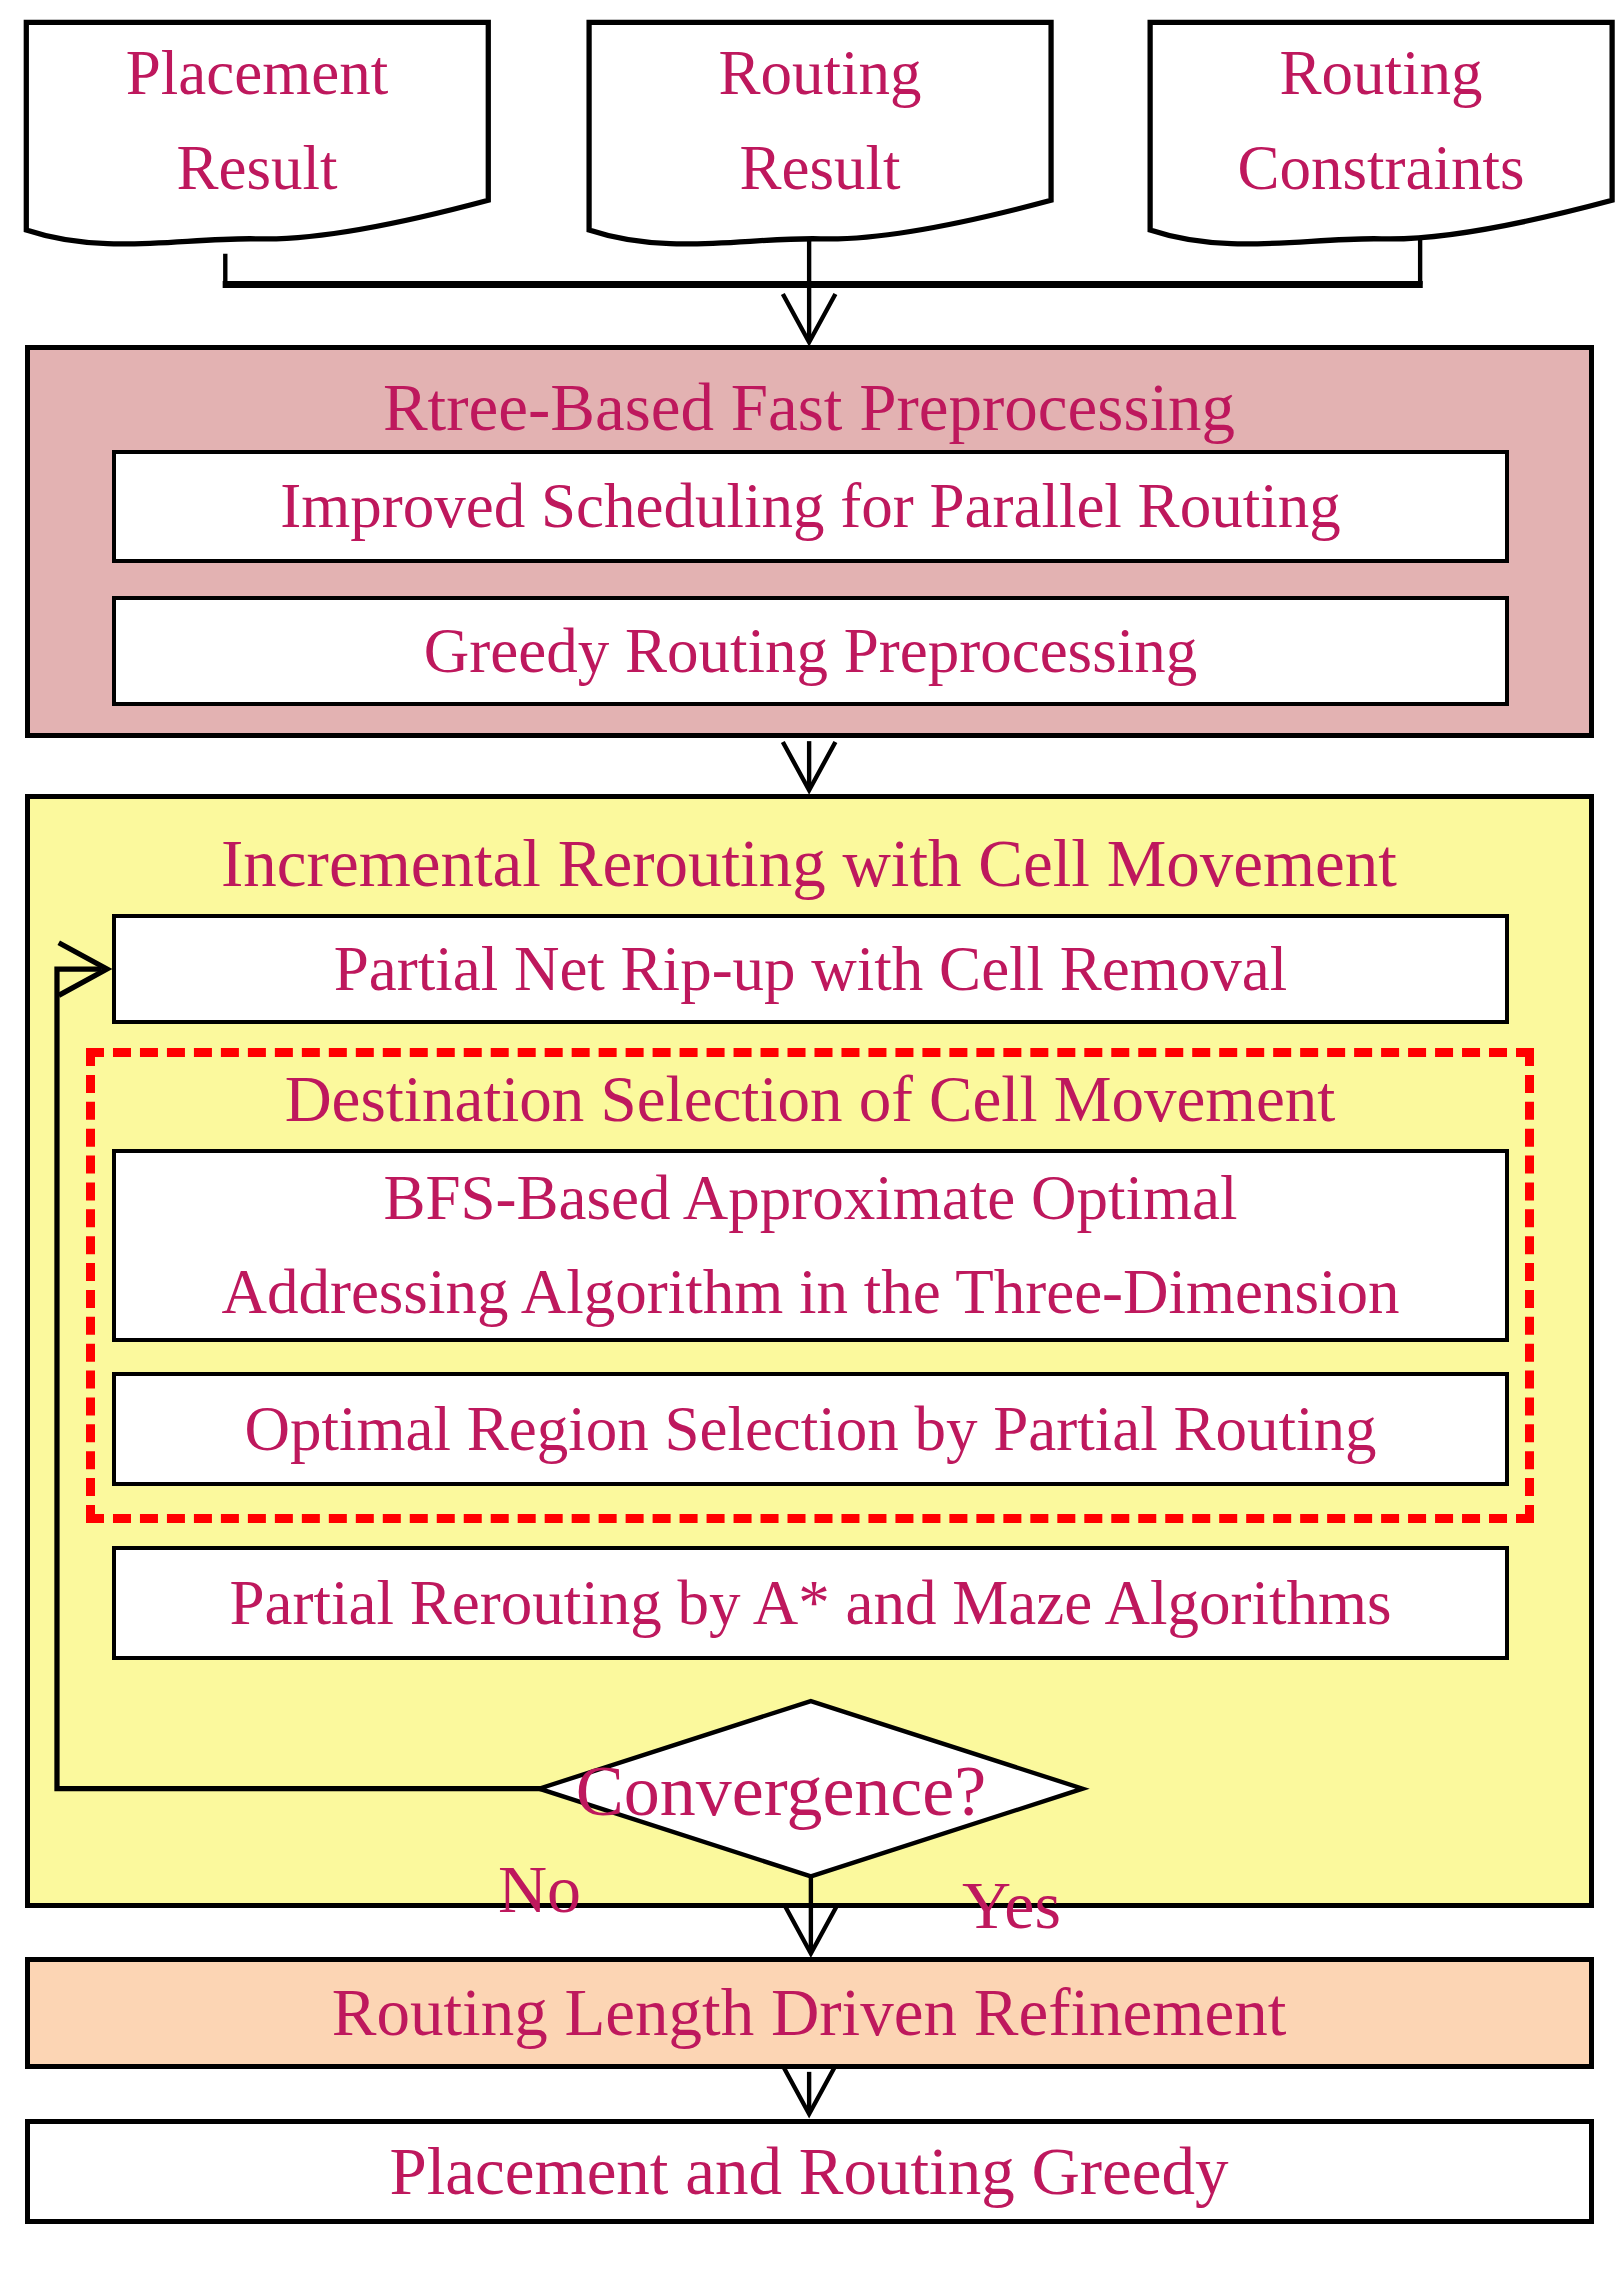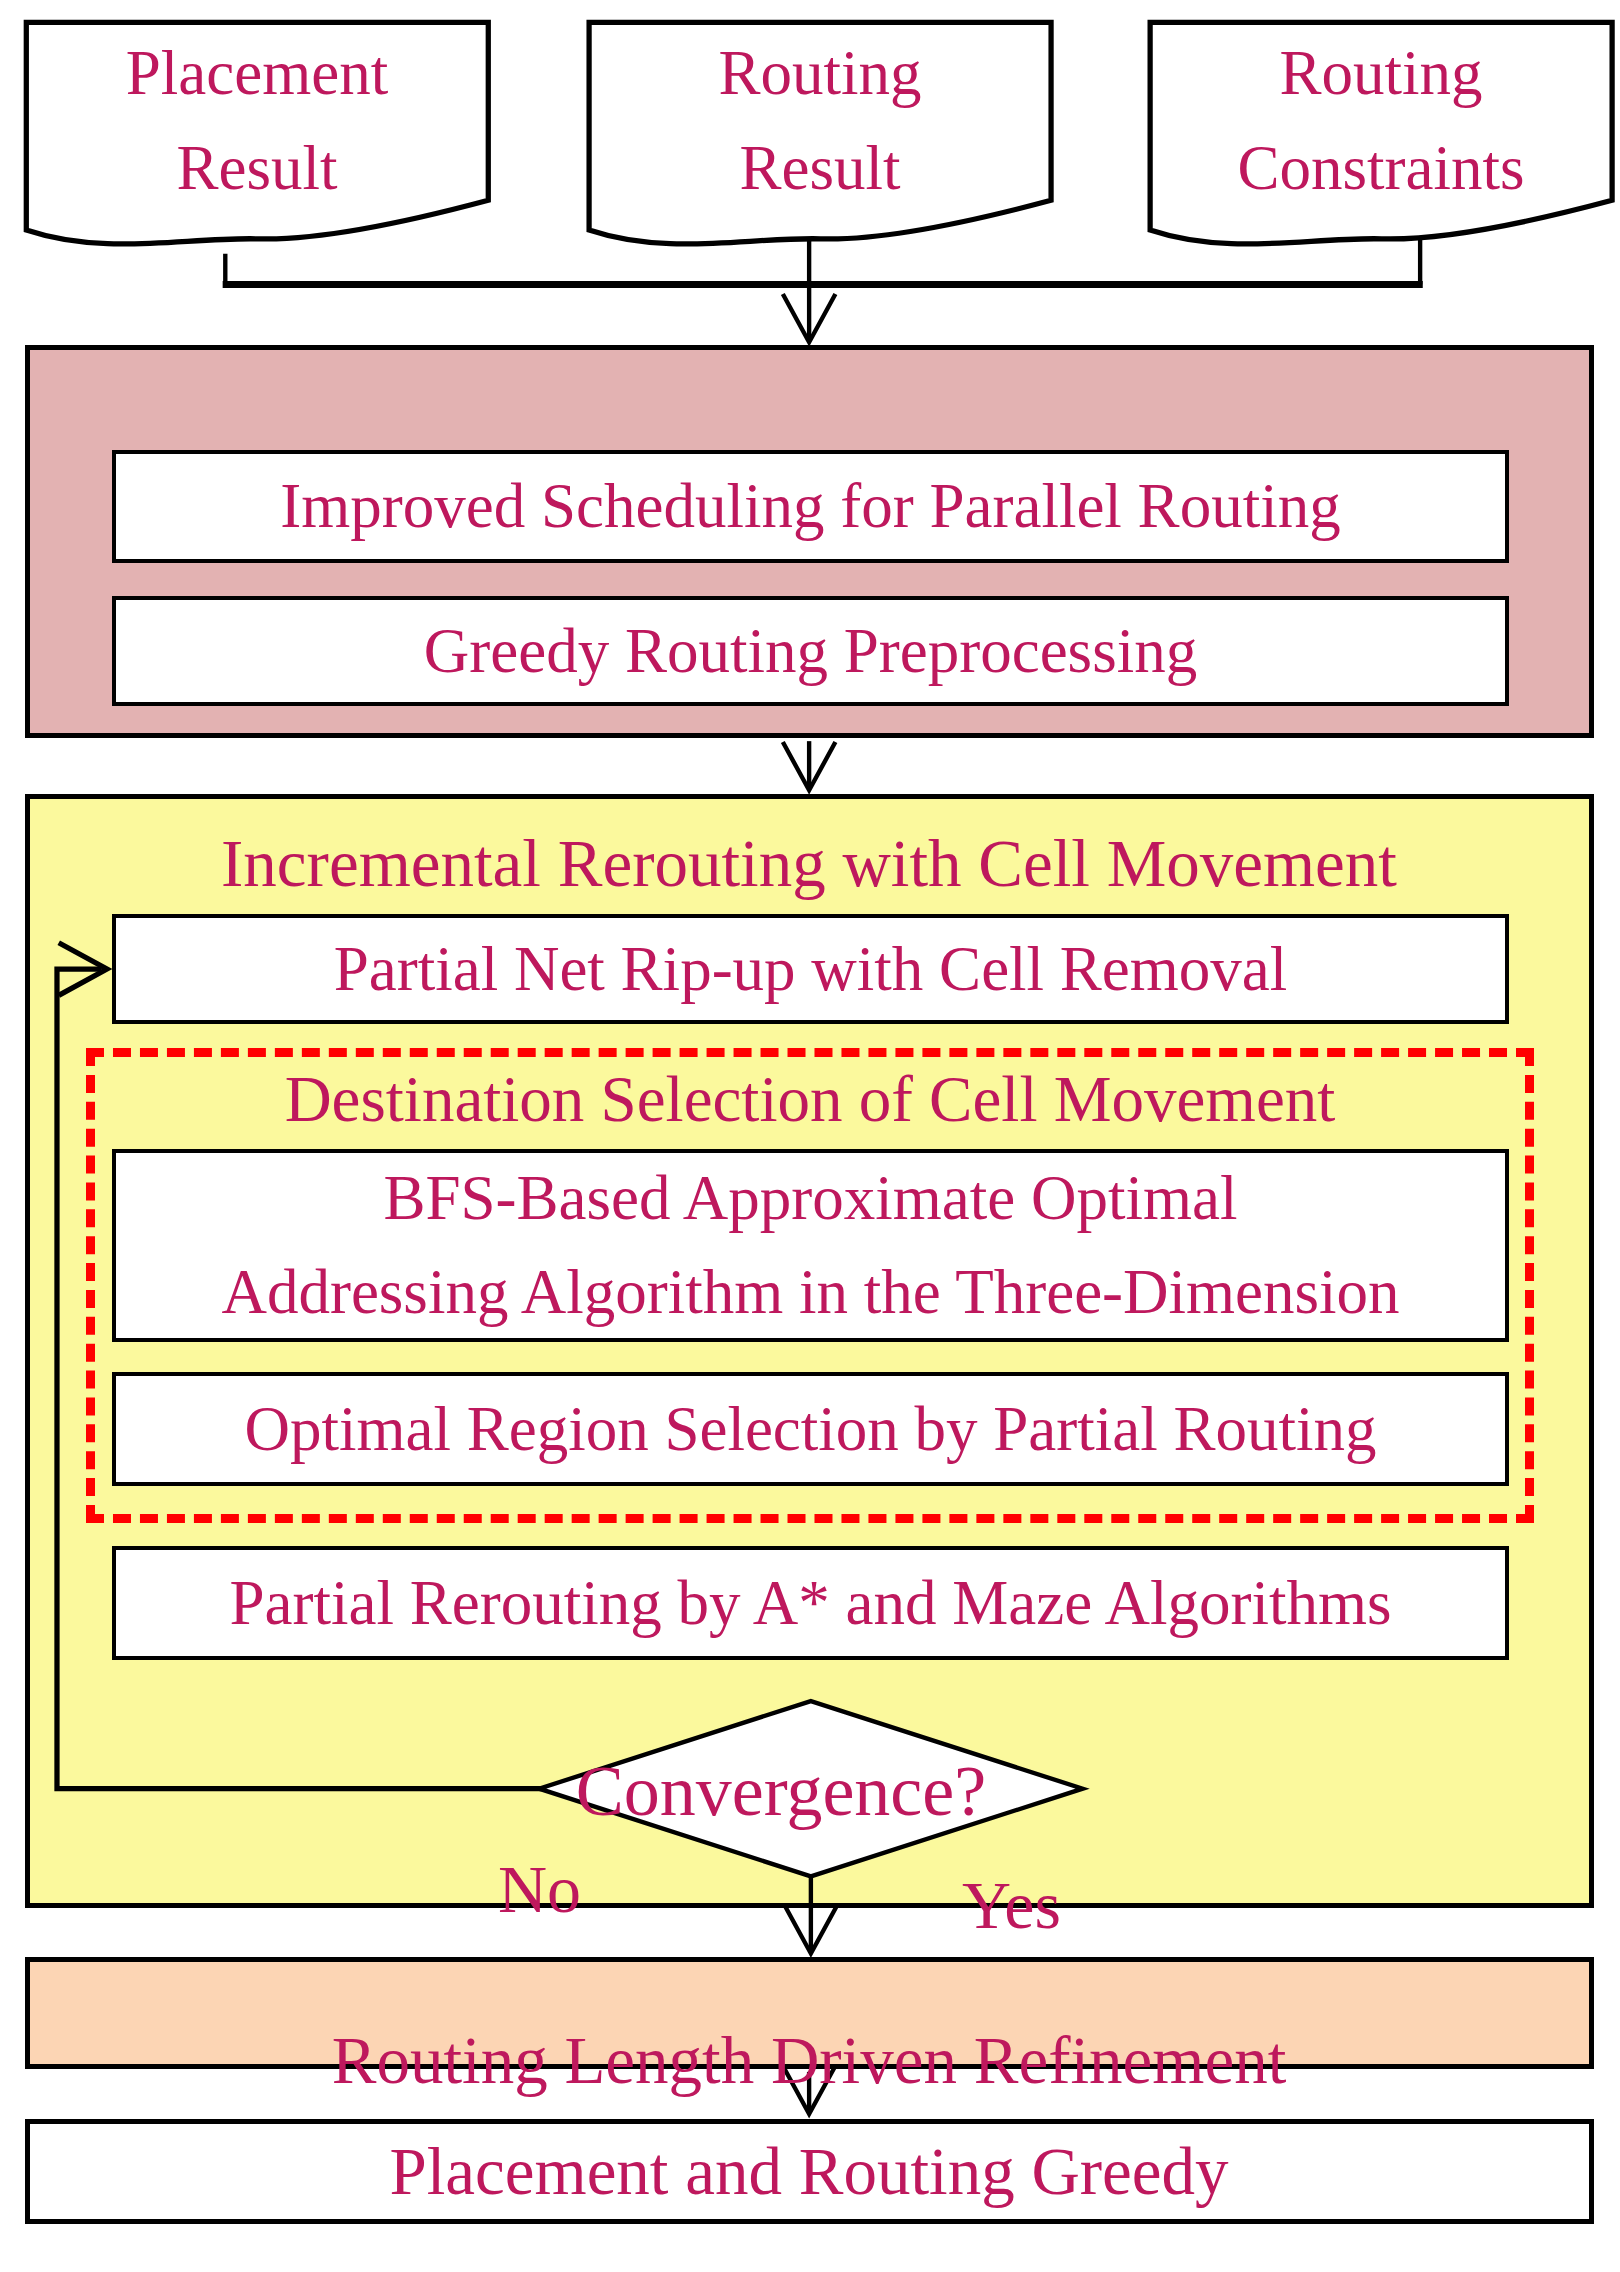--- a/index.html
+++ b/index.html
@@ -93,34 +93,35 @@
   </div>
   <div class="doc-label" style="left:589px;top:35px;width:462px;height:171px;">
     <span>Routing</span>
     <span>Result</span>
   </div>
   <div class="doc-label" style="left:1150px;top:35px;width:462px;height:171px;">
     <span>Routing</span>
     <span>Constraints</span>
   </div>
 
+  <div class="lbl" style="left:24.5px;top:366px;width:1569px;height:83px;font-size:67px;">Rtree-Based Fast Preprocessing</div>
   <div class="lbl" style="left:112px;top:450px;width:1397px;height:113px;">Improved Scheduling for Parallel Routing</div>
   <div class="lbl" style="left:112px;top:596px;width:1397px;height:110px;">Greedy Routing Preprocessing</div>
 
   <div class="lbl" style="left:24.5px;top:820px;width:1569px;height:88px;font-size:67px;">Incremental Rerouting with Cell Movement</div>
   <div class="lbl" style="left:86px;top:1058px;width:1448px;height:83px;font-size:65px;">Destination Selection of Cell Movement</div>
   <div class="lbl" style="left:112px;top:914px;width:1397px;height:110px;">Partial Net Rip-up with Cell Removal</div>
   <div class="doc-label" style="left:112px;top:1149px;width:1397px;height:193px;line-height:1.48;">
     <span>BFS-Based Approximate Optimal</span>
     <span>Addressing Algorithm in the Three-Dimension</span>
   </div>
   <div class="lbl" style="left:112px;top:1372px;width:1397px;height:114px;">Optimal Region Selection by Partial Routing</div>
   <div class="lbl" style="left:112px;top:1546px;width:1397px;height:114px;">Partial Rerouting by A* and Maze Algorithms</div>
 
   <div class="lbl" style="left:518px;top:1757px;width:526px;height:67px;font-size:72px;">Convergence?</div>
   <div class="lbl" style="left:465px;top:1852px;width:149px;height:75px;font-size:68px;text-align:right;">No</div>
   <div class="lbl" style="left:928px;top:1868px;width:167px;height:75px;font-size:68px;">Yes</div>
 
-  <div class="lbl" style="left:24.5px;top:1957px;width:1569px;height:112px;font-size:67px;margin-top:48px;">Routing Length Driven Refinement</div>
+  <div class="lbl" style="left:24.5px;top:1957px;width:1569px;height:112px;font-size:67px;">Routing Length Driven Refinement</div>
   <div class="lbl" style="left:24.5px;top:2119px;width:1569px;height:105px;font-size:67px;">Placement and Routing Greedy</div>
 
 </div>
 
 
 </body></html>

